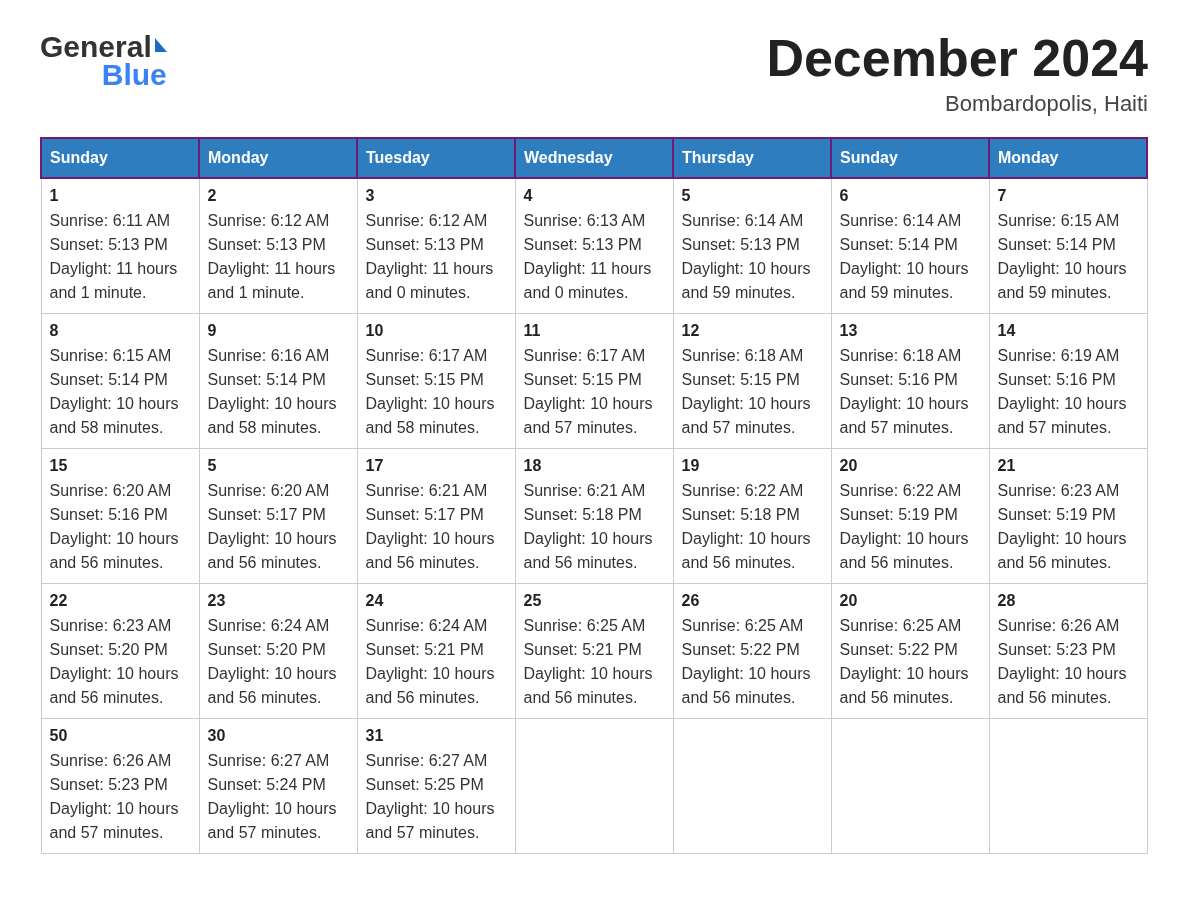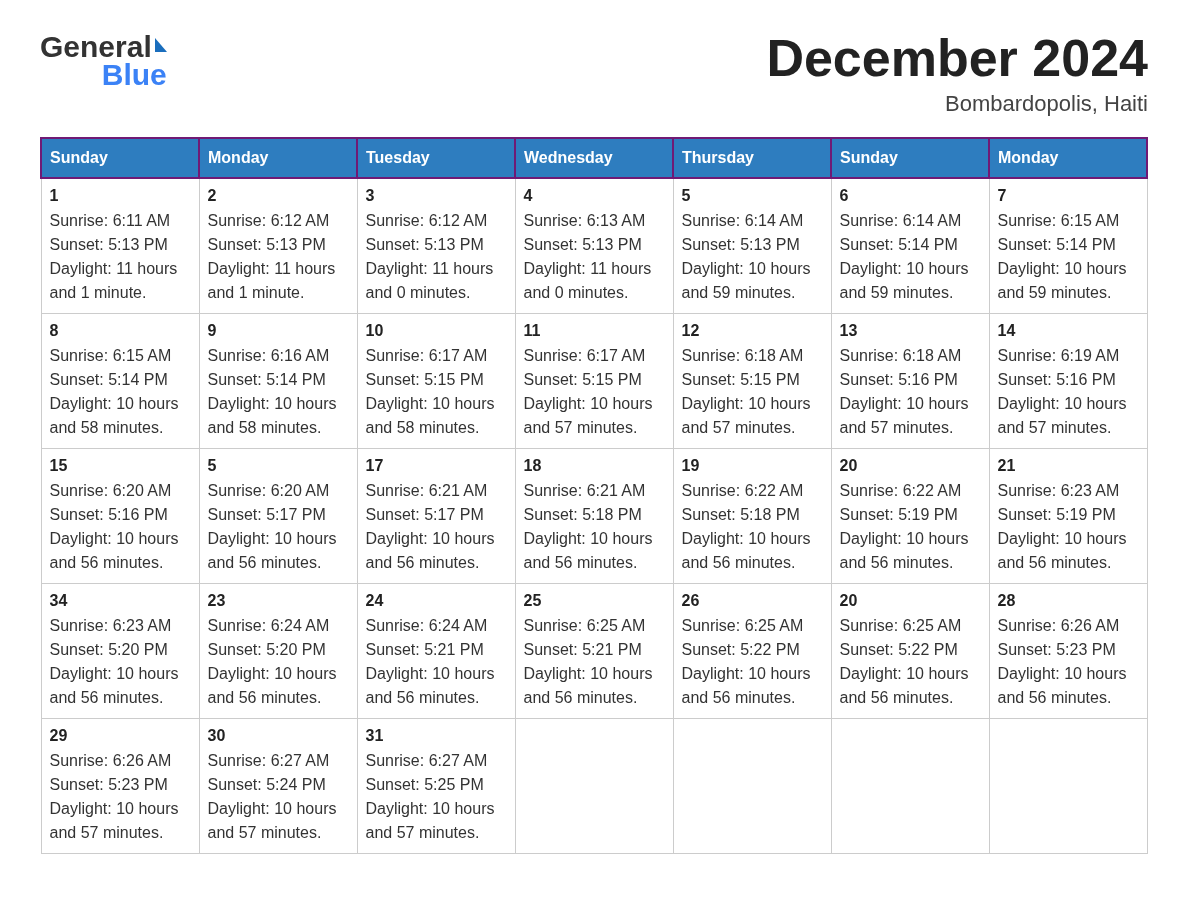--- a/index.html
+++ b/index.html
@@ -219,21 +219,21 @@
           <span class="day-num">20</span>
           <div class="info">Sunrise: 6:22 AM<br>Sunset: 5:19 PM<br>Daylight: 10 hours and 56 minutes.</div>
         </td>
         <td>
           <span class="day-num">21</span>
           <div class="info">Sunrise: 6:23 AM<br>Sunset: 5:19 PM<br>Daylight: 10 hours and 56 minutes.</div>
         </td>
       </tr>
       <tr>
         <td>
-          <span class="day-num">34</span>
+          <span class="day-num">22</span>
           <div class="info">Sunrise: 6:23 AM<br>Sunset: 5:20 PM<br>Daylight: 10 hours and 56 minutes.</div>
         </td>
         <td>
           <span class="day-num">23</span>
           <div class="info">Sunrise: 6:24 AM<br>Sunset: 5:20 PM<br>Daylight: 10 hours and 56 minutes.</div>
         </td>
         <td>
           <span class="day-num">24</span>
           <div class="info">Sunrise: 6:24 AM<br>Sunset: 5:21 PM<br>Daylight: 10 hours and 56 minutes.</div>
         </td>
@@ -249,21 +249,21 @@
           <span class="day-num">20</span>
           <div class="info">Sunrise: 6:25 AM<br>Sunset: 5:22 PM<br>Daylight: 10 hours and 56 minutes.</div>
         </td>
         <td>
           <span class="day-num">28</span>
           <div class="info">Sunrise: 6:26 AM<br>Sunset: 5:23 PM<br>Daylight: 10 hours and 56 minutes.</div>
         </td>
       </tr>
       <tr>
         <td>
-          <span class="day-num">29</span>
+          <span class="day-num">50</span>
           <div class="info">Sunrise: 6:26 AM<br>Sunset: 5:23 PM<br>Daylight: 10 hours and 57 minutes.</div>
         </td>
         <td>
           <span class="day-num">30</span>
           <div class="info">Sunrise: 6:27 AM<br>Sunset: 5:24 PM<br>Daylight: 10 hours and 57 minutes.</div>
         </td>
         <td>
           <span class="day-num">31</span>
           <div class="info">Sunrise: 6:27 AM<br>Sunset: 5:25 PM<br>Daylight: 10 hours and 57 minutes.</div>
         </td>

